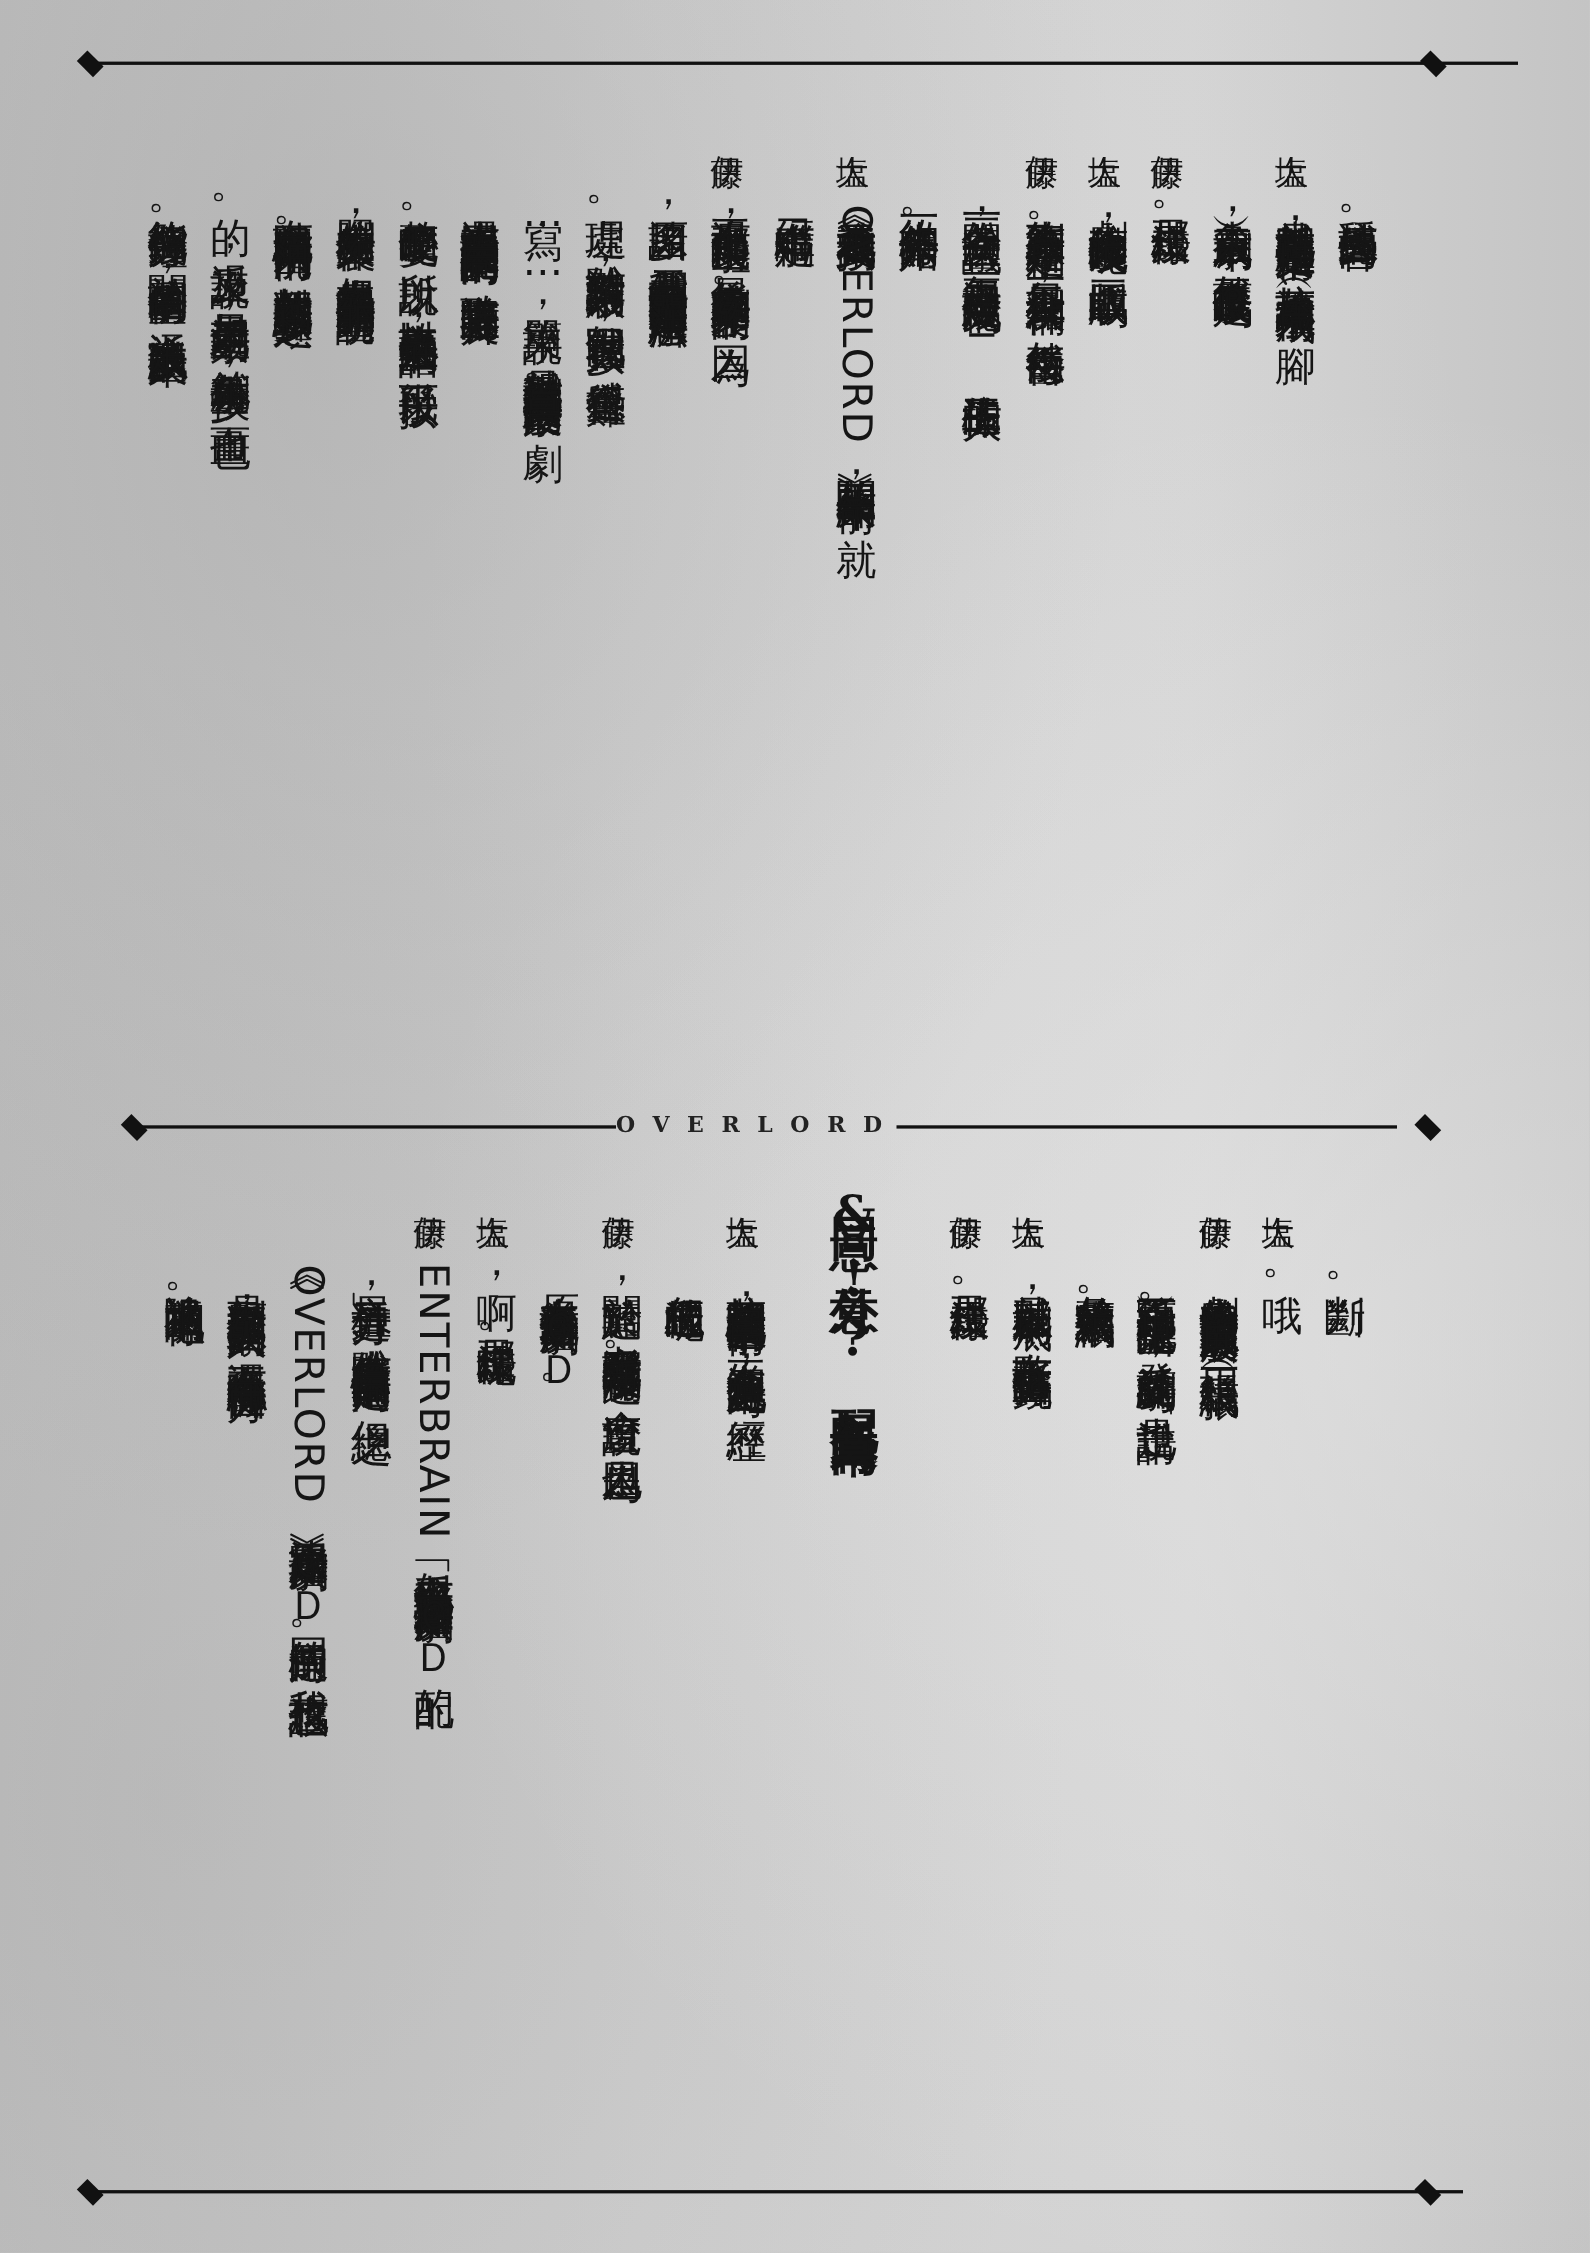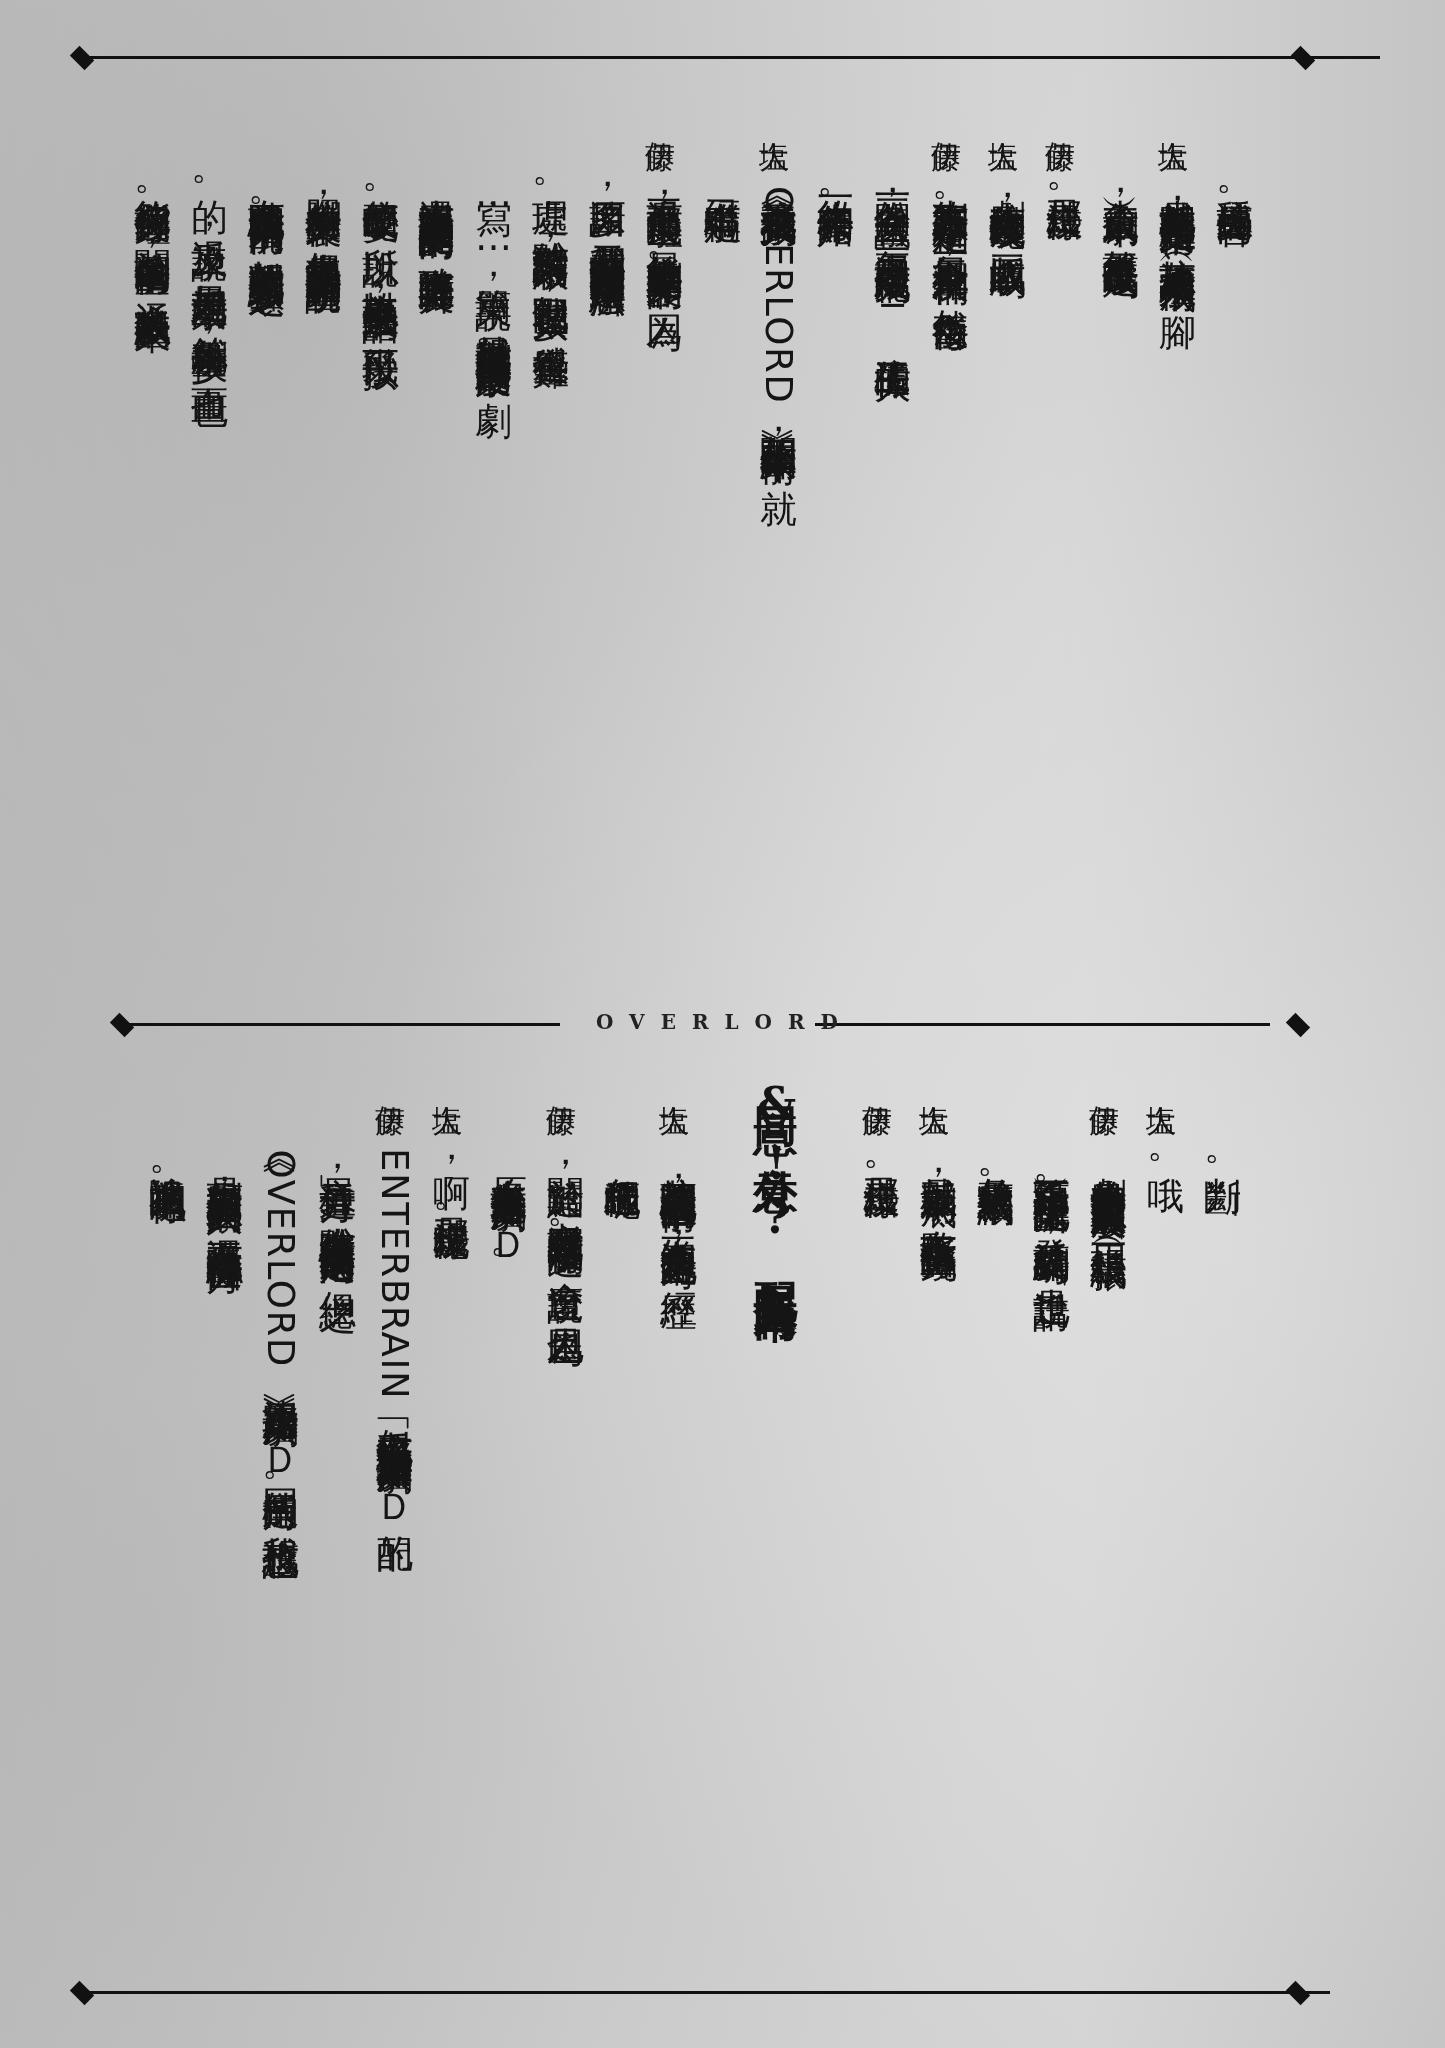--- a/index.html
+++ b/index.html
@@ -12,21 +12,21 @@
         radial-gradient(ellipse at 10% 80%, rgba(160,160,160,0.3), transparent 45%),
         radial-gradient(ellipse at 60% 30%, rgba(220,220,220,0.35), transparent 40%),
         linear-gradient(90deg, #c0c0c0 0%, #cfcfcf 40%, #d4d4d4 75%, #c4c4c4 100%);
       font-family: "DejaVu Serif", "Liberation Serif", serif;
       color: #151515;
     }
     .rule { position: absolute; height: 4px; background: #111; }
     .diamond { position: absolute; width: 16px; height: 16px; background: #111; transform: rotate(45deg) scaleX(1.3) scaleY(0.85); }
     .logo {
       position: absolute; left: 560px; top: 1010px; width: 330px; height: 30px;
-      text-align: center; font-family: "DejaVu Serif", serif; font-size: 20px;
+      text-align: left; font-family: "DejaVu Serif", serif; font-size: 20px;
       letter-spacing: 16px; font-weight: bold; color: #222;
     }
     .col {
       position: absolute; writing-mode: vertical-rl; text-orientation: upright;
       font-size: 37px; line-height: 44px; white-space: nowrap; letter-spacing: 1.6px;
       font-family: "DejaVu Sans", "Liberation Sans", sans-serif;
     }
     .col.latin { text-orientation: mixed; }
     .spk {
       position: absolute; writing-mode: vertical-rl; text-orientation: upright;

